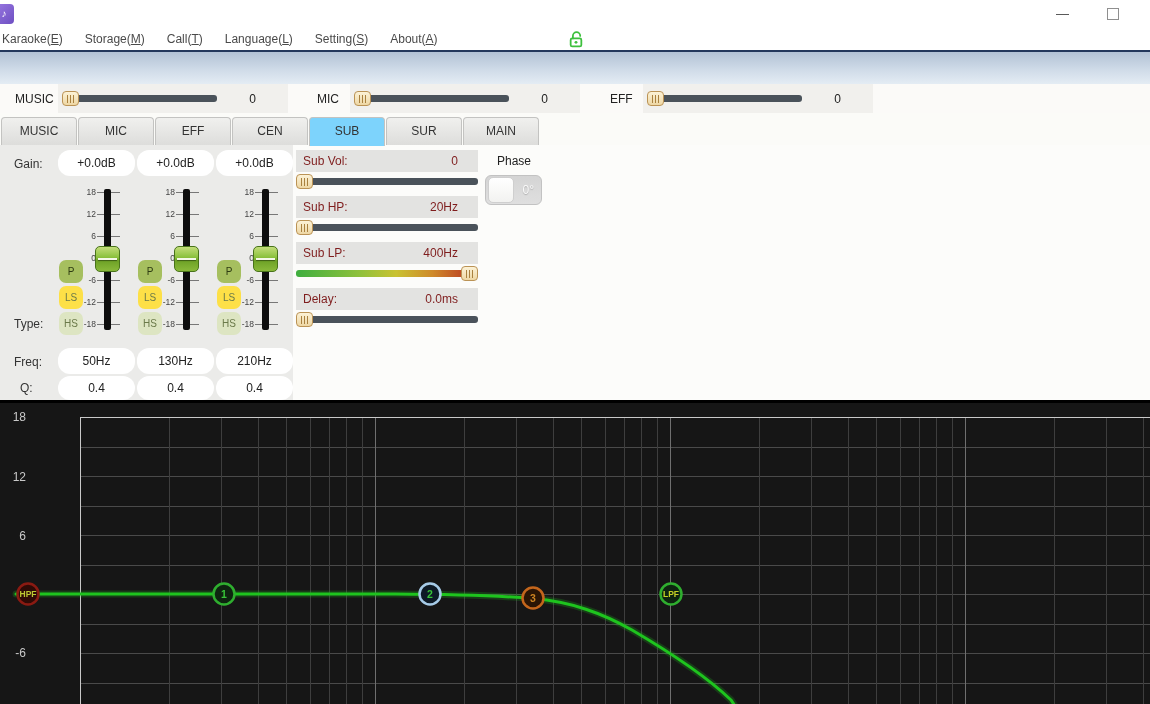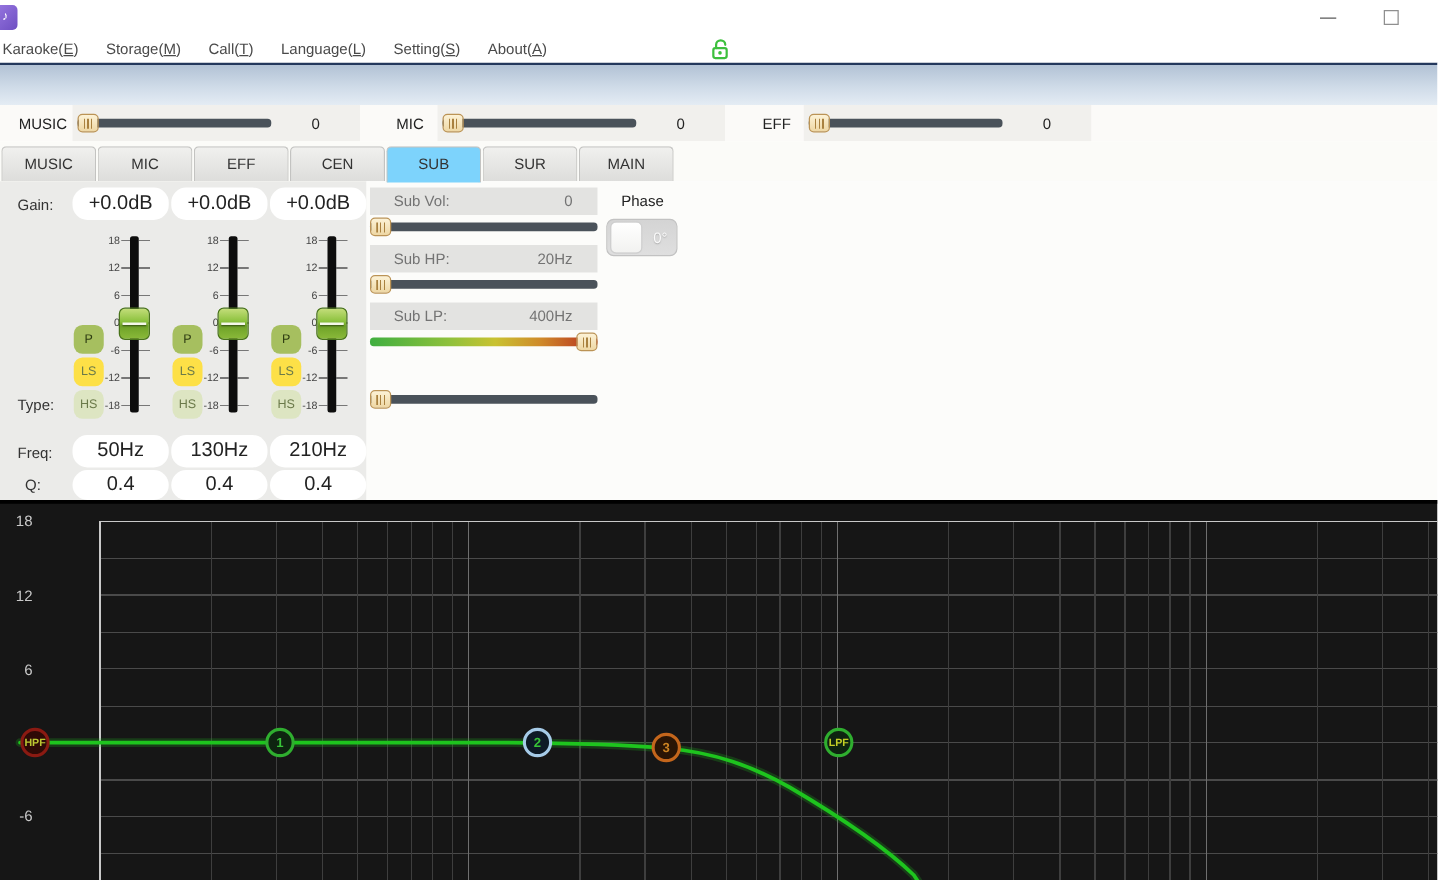--- a/index.html
+++ b/index.html
@@ -53,21 +53,21 @@
   .tabsrow { position:relative; height:32px; background:#fbfbf8; padding-top:4px; }
   .tab { position:absolute; top:4px; width:76px; height:28px; border:1px solid #c3c3c1;
          border-bottom:none; border-radius:4px 4px 0 0; font-size:12px; color:#333;
          text-align:center; line-height:26px; background:linear-gradient(#f0f0ee,#dddddb); }
   .tab.active { background:#7dd3fc; height:29px; line-height:27px; z-index:2;text-align:center; }
 
   
   .content { position:relative; height:255px; background:#fcfcfa; }
   .left-block { position:absolute; left:0; top:0; width:293px; height:255px; background:#ebebe9; }
   .row-label { position:absolute; font-size:12px; color:#333; }
-  .val-box { position:absolute; width:77px; background:#fff; font-size:16px; color:#222;
+  .val-box { position:absolute; width:77px; background:#fff; font-size:12px; color:#222;
              text-align:center;border-radius:12px; }
   .gain-box { top:5px; height:26px; line-height:26px; }
   .freq-box { top:203px; height:26px; line-height:26px; }
   .q-box   { top:231px; height:24px; line-height:24px; }
   .bx1 { left:58px; } .bx2 { left:137px; } .bx3 { left:216px; }
 
   .fader-col { position:absolute; top:40px; width:77px; height:160px; }
   .fc1 { left:58px; } .fc2 { left:137px; } .fc3 { left:216px; }
   .f-track { position:absolute; left:46px; top:4px; width:7px; height:141px;
              background:#0d0d0d; border-radius:2px; }
@@ -83,21 +83,21 @@
   .f-handle::after { content:''; position:absolute; left:2px; top:11px; right:2px; height:2px;
               background:#f4f8e8; box-shadow:0 1px 1px #3c5c14; }
   .fbtn { position:absolute; left:1px; width:24px; height:23px; border-radius:7px;
           font-size:10px; text-align:center; line-height:23px; }
   .fbtn-p  { top:75px; background:#a6bf5f; color:#2e3c12; }
   .fbtn-ls { top:101px; background:#fde047; color:#6b7a4a; }
   .fbtn-hs { top:127px; background:#dde5c2; color:#6b7a4a; }
 
   .sub-panel { position:absolute; left:296px; top:0; width:182px; height:255px; }
   .sub-bar { position:absolute; left:0; width:182px; height:22px; background:#e3e3e1;
-             font-size:12px; color:#737373; line-height:22px; padding:0 20px 0 19px; }
+             font-size:12px; color:#7f1d1d; line-height:22px; padding:0 20px 0 7px; }
   .sub-bar .sv { float:right; }
   .sub-slider { position:absolute; left:0; width:182px; height:15px; }
   .sb1 { top:5px; } .ss1 { top:29px; }
   .sb2 { top:51px; } .ss2 { top:75px; }
   .sb3 { top:97px; } .ss3 { top:121px; }
   .sb4 { top:143px; } .ss4 { top:167px; }
 
   .phase-wrap { position:absolute; left:484px; top:0; width:60px; }
   .phase-label { display:block; text-align:center; margin-top:9px; font-size:12px; color:#222; }
   .phase-toggle { position:absolute; left:1px; top:30px; width:57px; height:30px;
@@ -267,20 +267,21 @@
       <div class="sub-bar sb2"><span>Sub HP:</span><span class="sv">20Hz</span></div>
       <div class="sub-slider ss2">
         <div class="h-track"></div>
         <div class="h-handle at-left"></div>
       </div>
       <div class="sub-bar sb3"><span>Sub LP:</span><span class="sv">400Hz</span></div>
       <div class="sub-slider ss3">
         <div class="h-track grad"></div>
         <div class="h-handle at-right"></div>
       </div>
+      <div class="sub-bar sb4"><span>Delay:</span><span class="sv">0.0ms</span></div>
       <div class="sub-slider ss4">
         <div class="h-track"></div>
         <div class="h-handle at-left"></div>
       </div>
     </div>
 
     <div class="phase-wrap">
       <span class="phase-label">Phase</span>
       <div class="phase-toggle">
         <div class="phase-knob"></div>

